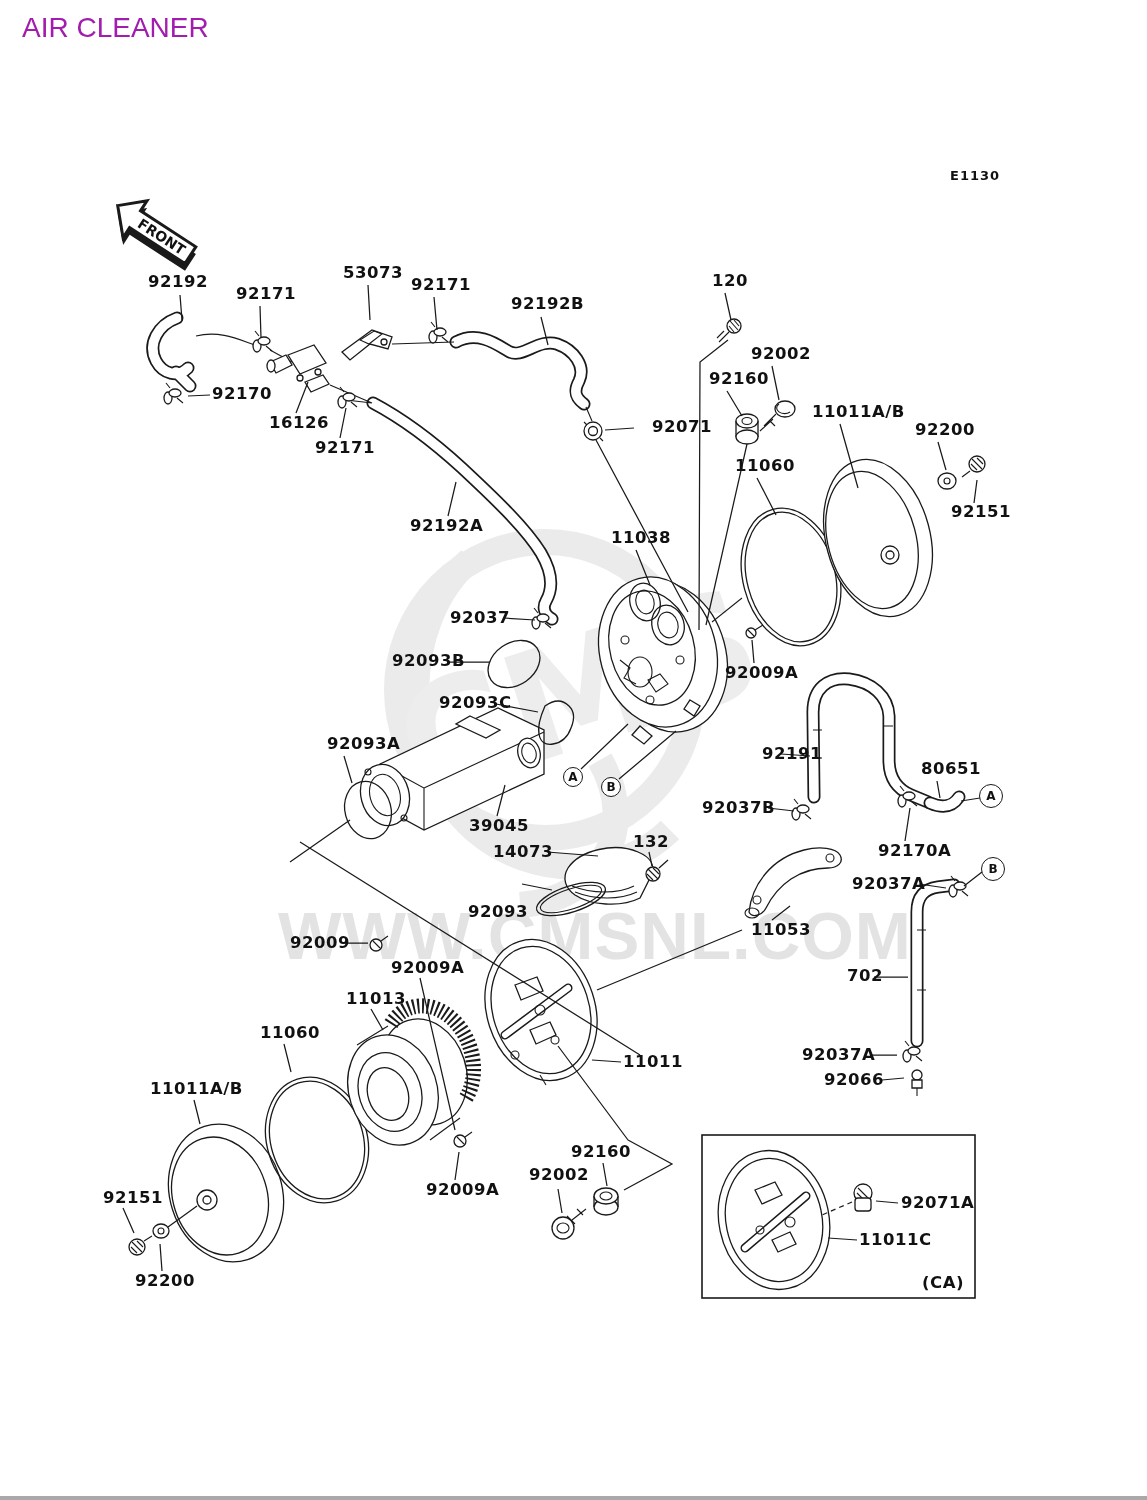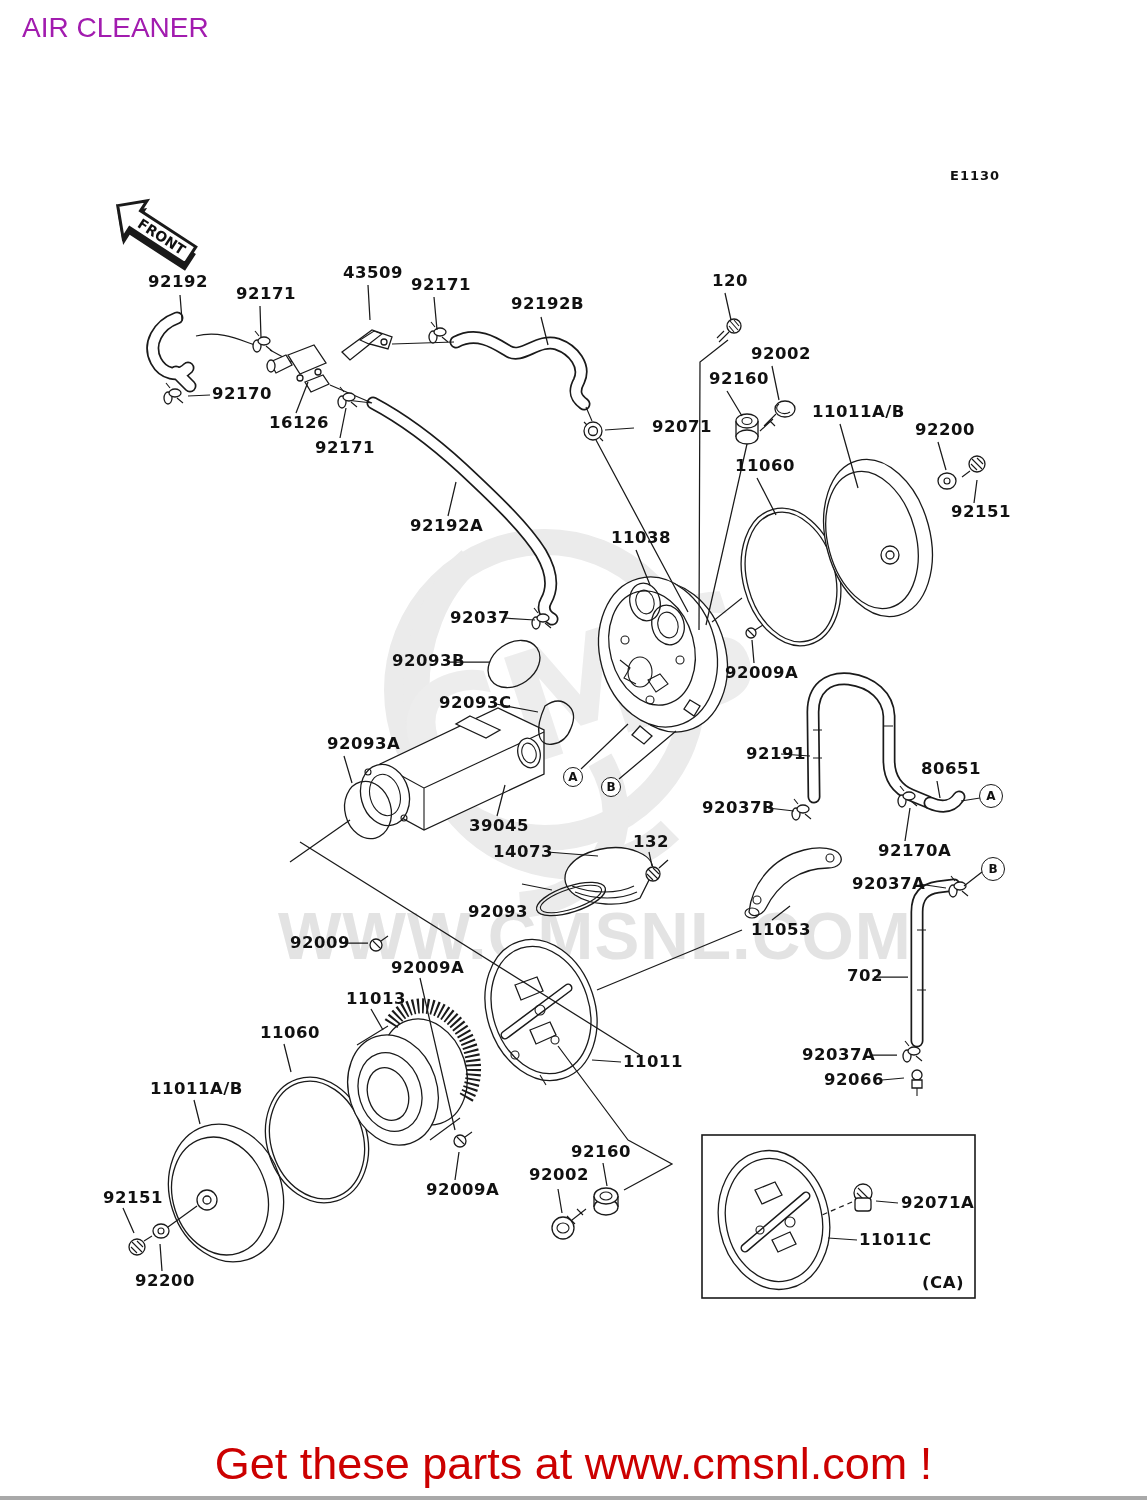--- a/index.html
+++ b/index.html
@@ -351,21 +351,21 @@
         <text x="31" y="35" font-size="14" font-weight="bold" fill="#111">FRONT</text>
       </g>
     </svg>
   </div>
 
   <div class="page-title">AIR CLEANER</div>
   <div class="ecode">E1130</div>
   <div id="callout-layer" class="layer">
       <div class="callout" style="left: 148px; top: 274px;">92192</div>
       <div class="callout" style="left: 236px; top: 286px;">92171</div>
-      <div class="callout" style="left: 343px; top: 265px;">43509</div>
+      <div class="callout" style="left: 343px; top: 265px;">53073</div>
       <div class="callout" style="left: 411px; top: 277px;">92171</div>
       <div class="callout" style="left: 511px; top: 296px;">92192B</div>
       <div class="callout" style="left: 712px; top: 273px;">120</div>
       <div class="callout" style="left: 751px; top: 346px;">92002</div>
       <div class="callout" style="left: 709px; top: 371px;">92160</div>
       <div class="callout" style="left: 812px; top: 404px;">11011A/B</div>
       <div class="callout" style="left: 915px; top: 422px;">92200</div>
       <div class="callout" style="left: 636px; top: 419px; margin-left: 16px;">92071</div>
       <div class="callout" style="left: 735px; top: 458px;">11060</div>
       <div class="callout" style="left: 951px; top: 504px;">92151</div>
@@ -373,21 +373,21 @@
       <div class="callout" style="left: 269px; top: 415px;">16126</div>
       <div class="callout" style="left: 315px; top: 440px;">92171</div>
       <div class="callout" style="left: 410px; top: 518px;">92192A</div>
       <div class="callout" style="left: 611px; top: 530px;">11038</div>
       <div class="callout" style="left: 450px; top: 610px;">92037</div>
       <div class="callout" style="left: 392px; top: 653px;">92093B</div>
       <div class="callout" style="left: 439px; top: 695px;">92093C</div>
       <div class="callout" style="left: 327px; top: 736px;">92093A</div>
       <div class="callout" style="left: 469px; top: 818px;">39045</div>
       <div class="callout" style="left: 725px; top: 665px;">92009A</div>
-      <div class="callout" style="left: 746px; top: 746px;">92191</div>
+      <div class="callout" style="left: 762px; top: 746px;">92191</div>
       <div class="callout" style="left: 921px; top: 761px;">80651</div>
       <div class="callout" style="left: 702px; top: 800px;">92037B</div>
       <div class="callout" style="left: 878px; top: 843px;">92170A</div>
       <div class="callout" style="left: 852px; top: 876px;">92037A</div>
       <div class="callout" style="left: 493px; top: 844px;">14073</div>
       <div class="callout" style="left: 633px; top: 834px;">132</div>
       <div class="callout" style="left: 468px; top: 876px; margin-top: 28px;">92093</div>
       <div class="callout" style="left: 751px; top: 922px; text-align: center;">11053</div>
       <div class="callout" style="left: 290px; top: 935px;">92009</div>
       <div class="callout" style="left: 391px; top: 960px;">92009A</div>
@@ -405,17 +405,14 @@
       <div class="callout" style="left: 529px; top: 1167px;">92002</div>
       <div class="callout" style="left: 901px; top: 1195px;">92071A</div>
       <div class="callout" style="left: 859px; top: 1232px;">11011C</div>
       <div class="callout" style="left: 922px; top: 1275px;">(CA)</div>
       <div class="refcircle" style="left: 563px; top: 767px; width: 20px; height: 20px;">A</div>
       <div class="refcircle" style="left: 601px; top: 777px; width: 20px; height: 20px;">B</div>
       <div class="refcircle" style="left: 979px; top: 784px; width: 24px; height: 24px;">A</div>
       <div class="refcircle" style="left: 981px; top: 857px; width: 24px; height: 24px;">B</div>
     </div>
 
-  <div class="footer">
-    <span>Get these parts at www.cmsnl.com !</span>
-  </div>
   <div class="bottom-strip"></div>
 </div>
 
 </body></html>

